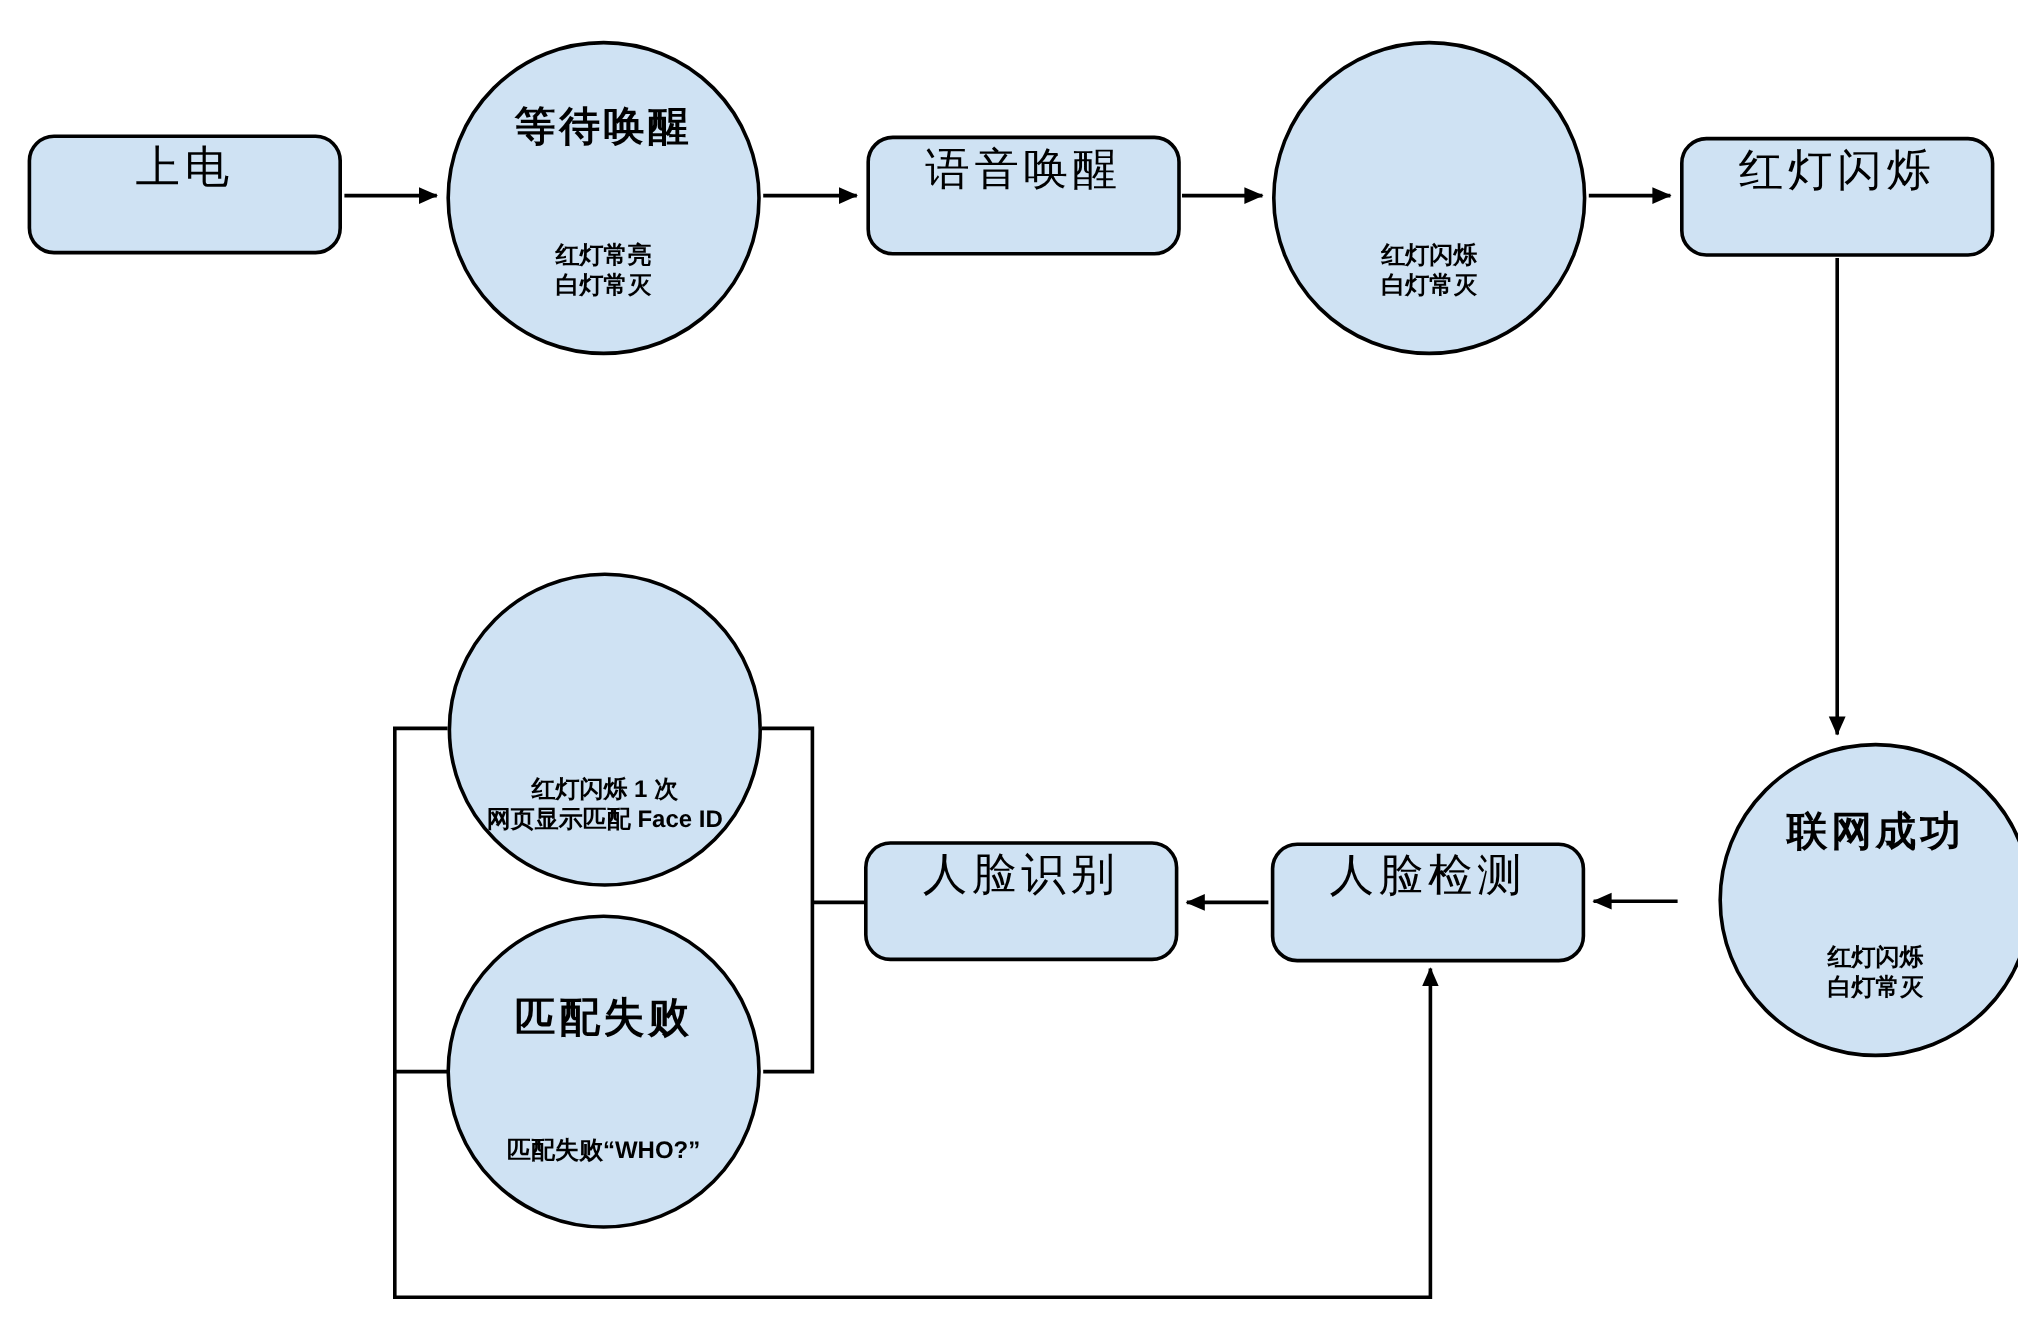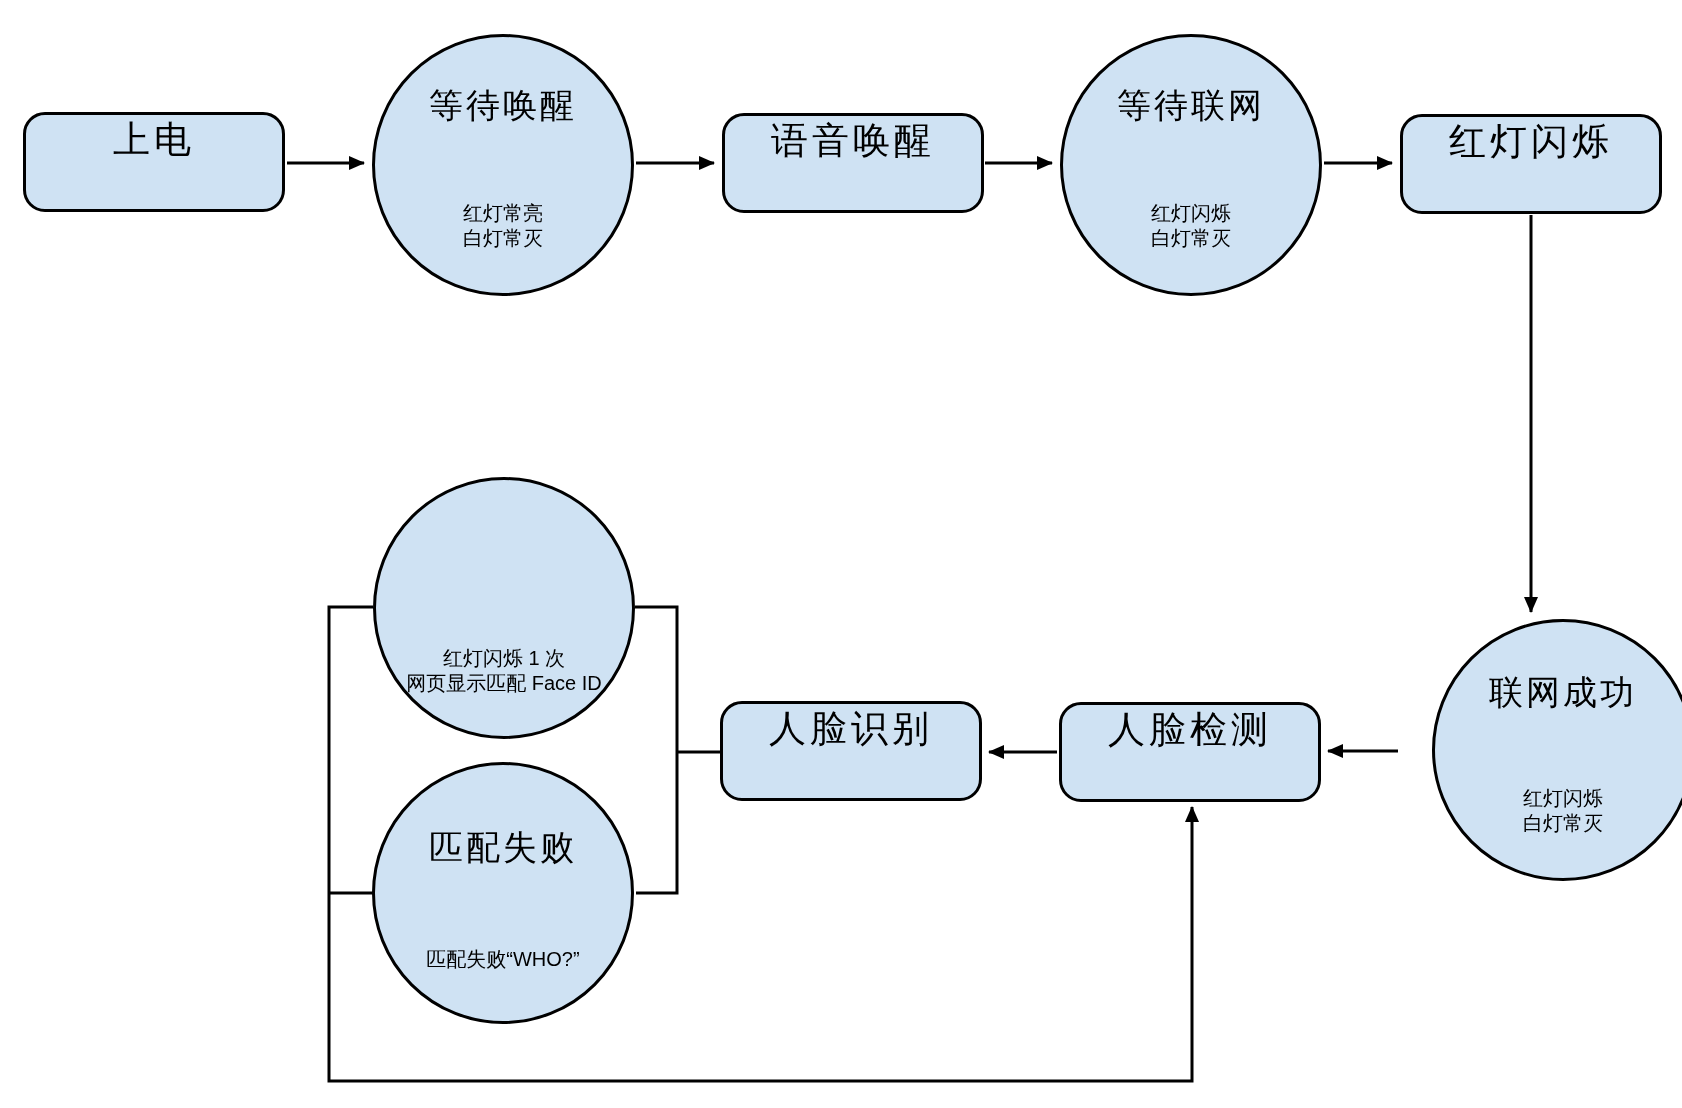--- a/index.html
+++ b/index.html
@@ -28,25 +28,25 @@
   .rect{
     width:262px;height:100px;border-radius:22px;
     display:flex;justify-content:center;
   }
   .circle{width:262px;height:262px;border-radius:50%;}
   .rect-label{
     font-size:37px;letter-spacing:4px;white-space:nowrap;
   }
   .circle-title{
     position:absolute;left:0;width:100%;text-align:center;
-    font-size:34px;letter-spacing:3px;white-space:nowrap;
+    font-size:34px;letter-spacing:3px;white-space:nowrap;font-weight:bold;
   }
   .circle-notes{
     position:absolute;left:0;width:100%;text-align:center;
-    font-size:20px;font-weight:400;line-height:25px;white-space:nowrap;
+    font-size:20px;font-weight:700;line-height:25px;white-space:nowrap;
   }
 </style>
 </head>
 <body>
 
 <div class="canvas">
 
   <svg class="wires" viewBox="0 0 1682 1108" aria-hidden="true">
     <defs>
       <marker id="arrowhead" markerUnits="userSpaceOnUse" markerWidth="18" markerHeight="16" refX="15" refY="7" orient="auto">
@@ -76,21 +76,20 @@
       <div>红灯常亮</div>
       <div>白灯常灭</div>
     </div>
   </div>
 
   <div class="node rect" style="left:722px;top:113px">
     <div class="rect-label">语音唤醒</div>
   </div>
 
   <div class="node circle" style="left:1060px;top:34px">
-    <div class="circle-title" style="top:46px">等待联网</div>
     <div class="circle-notes" style="top:164px">
       <div>红灯闪烁</div>
       <div>白灯常灭</div>
     </div>
   </div>
 
   <div class="node rect" style="left:1400px;top:114px">
     <div class="rect-label">红灯闪烁</div>
   </div>
 

